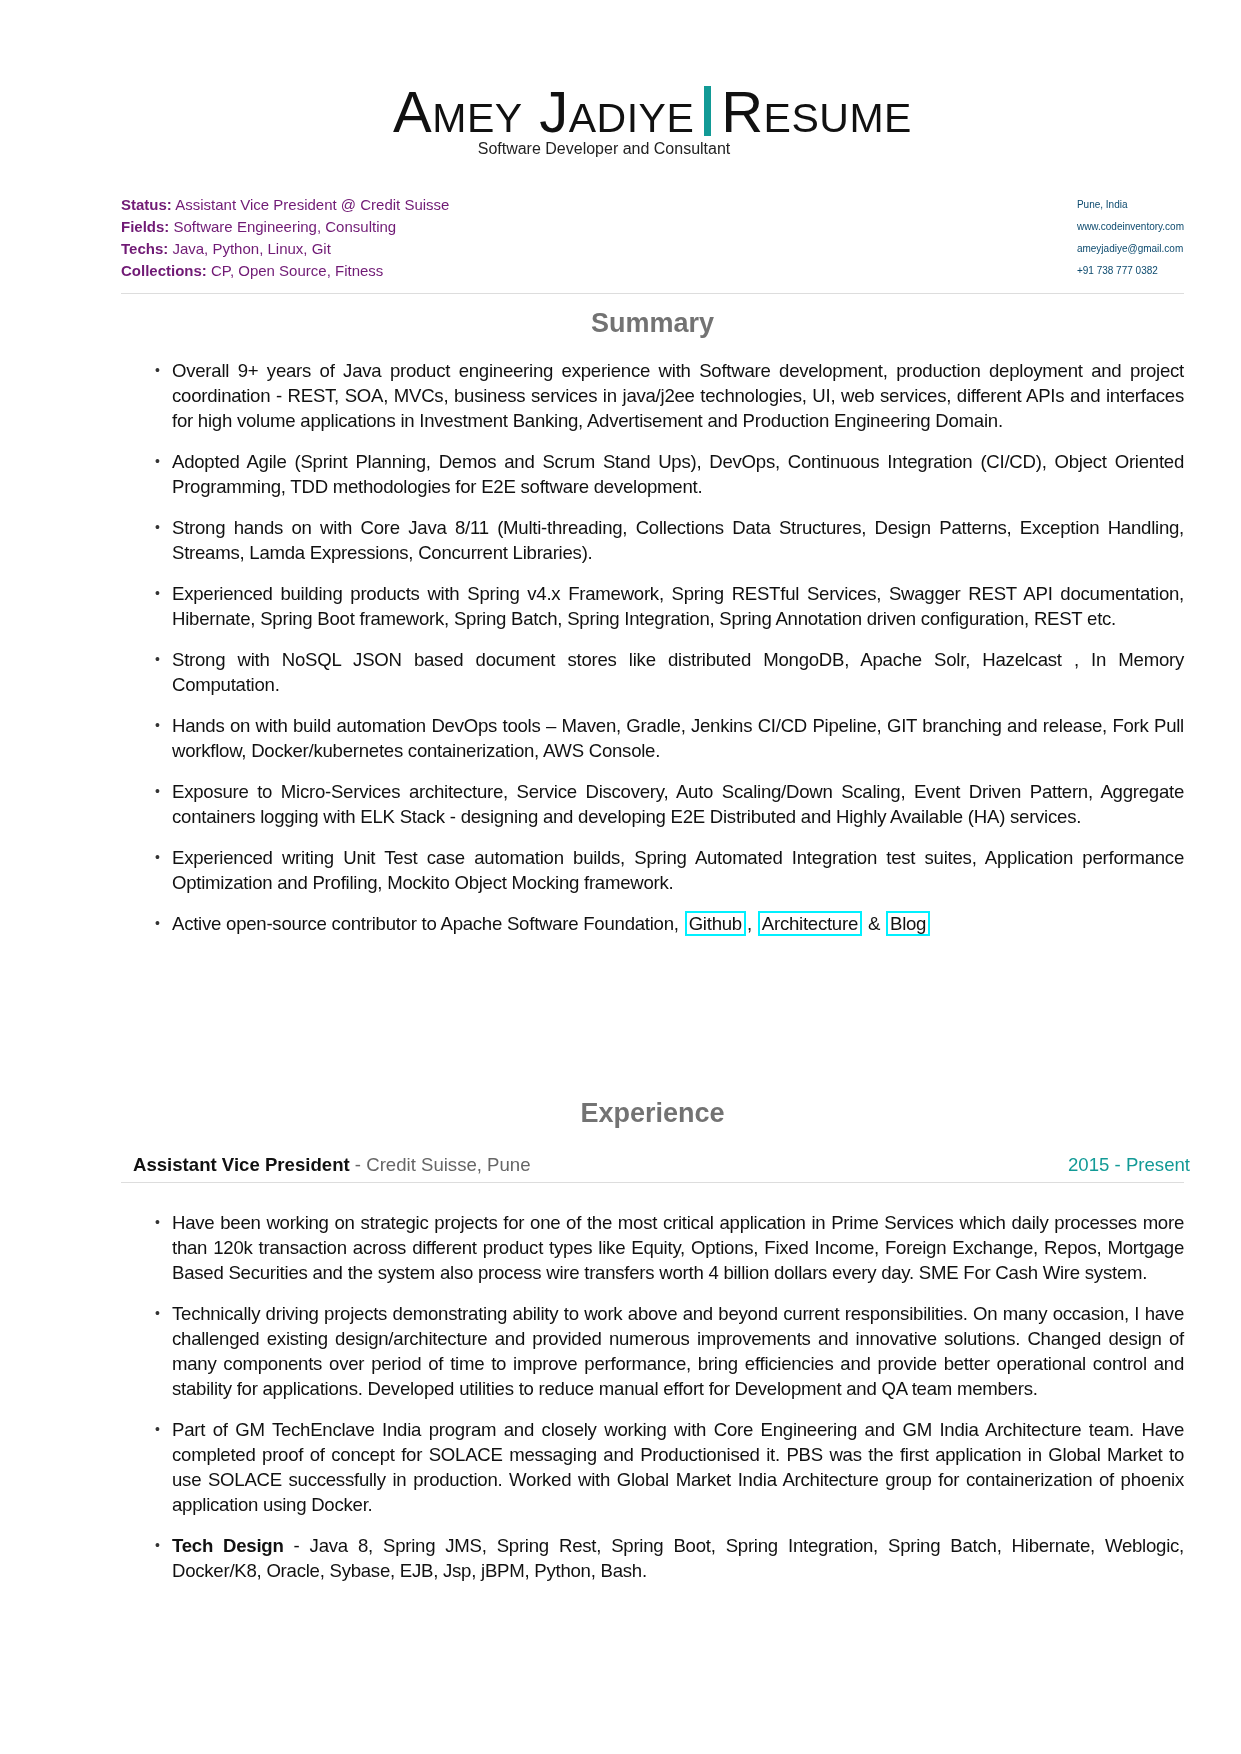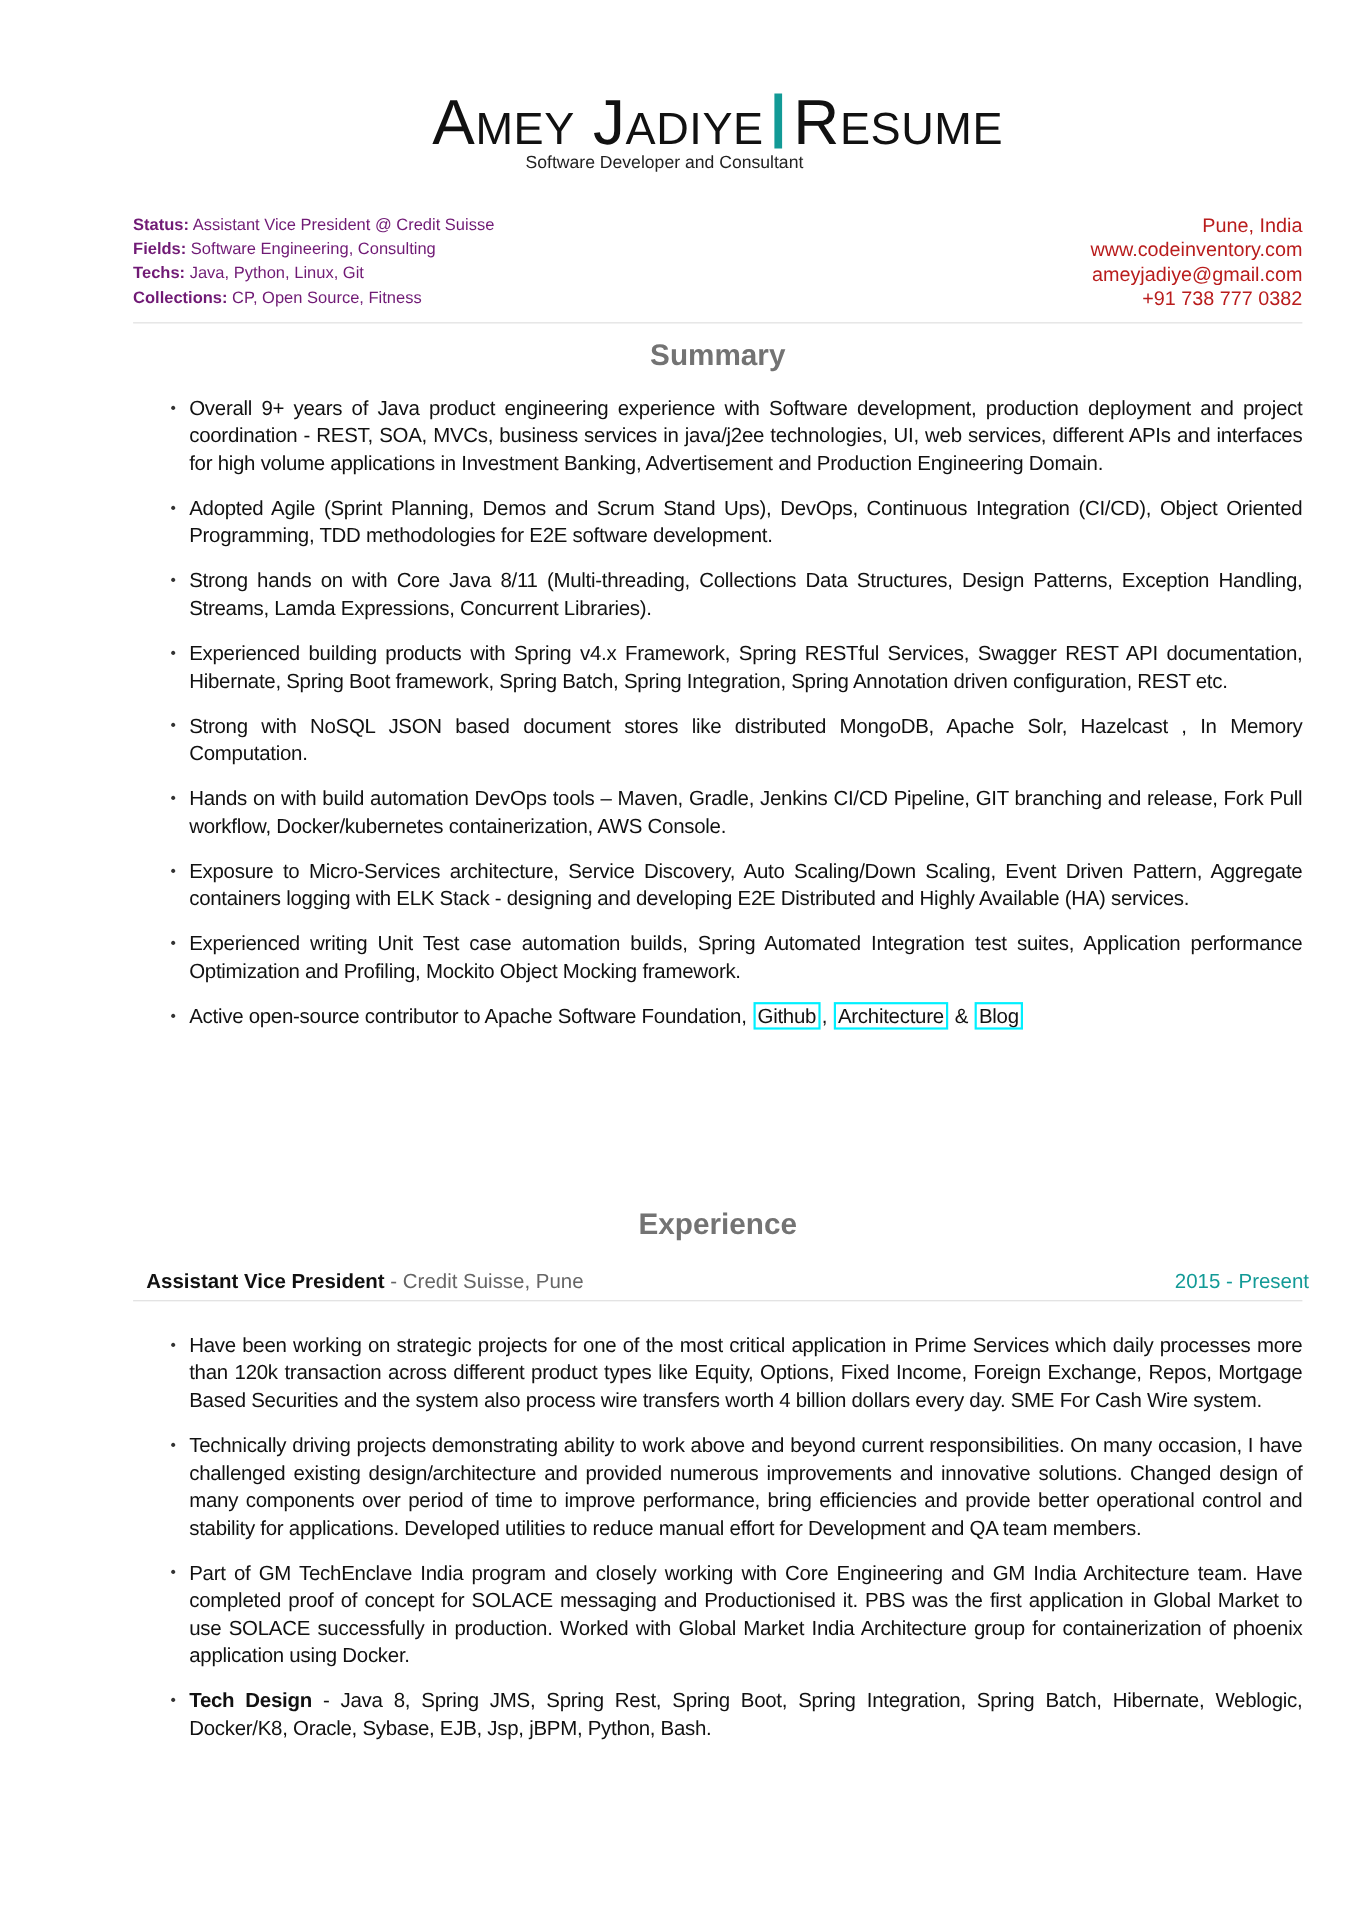--- a/index.html
+++ b/index.html
@@ -23,22 +23,21 @@
   .subtitle {
     position: absolute; left: 0; width: 1144px; top: 140px; text-align: center;
     font-size: 16px; color: #222;
   }
 
   .info-left {
     position: absolute; left: 89px; top: 194px; font-size: 15px; line-height: 22px; color: #701a75;
   }
   .info-left b { font-weight: bold; }
   .info-right {
-    position: absolute; right: 89px; top: 194px; font-size: 18px; line-height: 22px; color: #b91c1c;
-    text-align: right;
+    position: absolute; right: 89px; top: 194px; font-size: 10px; line-height: 22px; color: #0c4a6e;
   }
   .divider {
     position: absolute; left: 89px; width: 1063px; height: 1px; background: #dddddd;
   }
 
   .section-title {
     position: absolute; left: 0; width: 1241px; text-align: center;
     font-size: 27px; font-weight: bold; color: #737373;
   }
 

